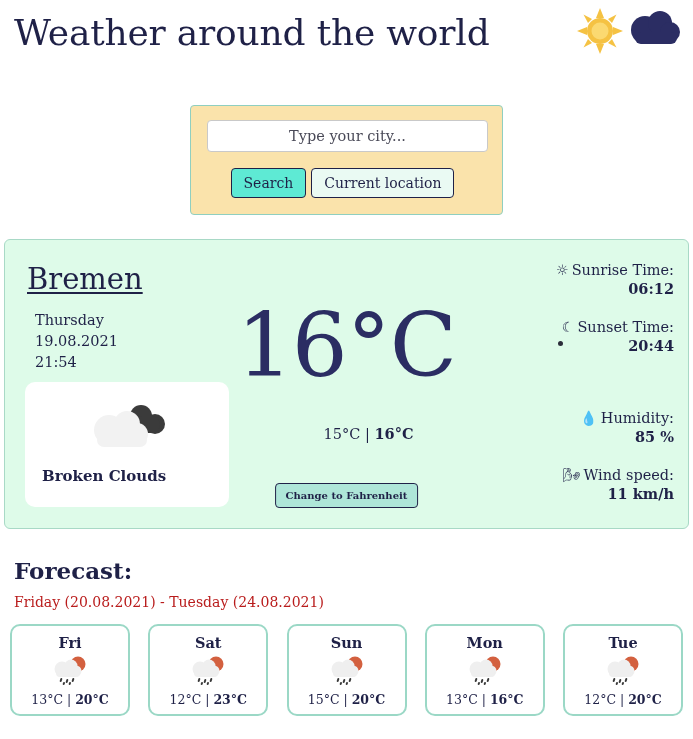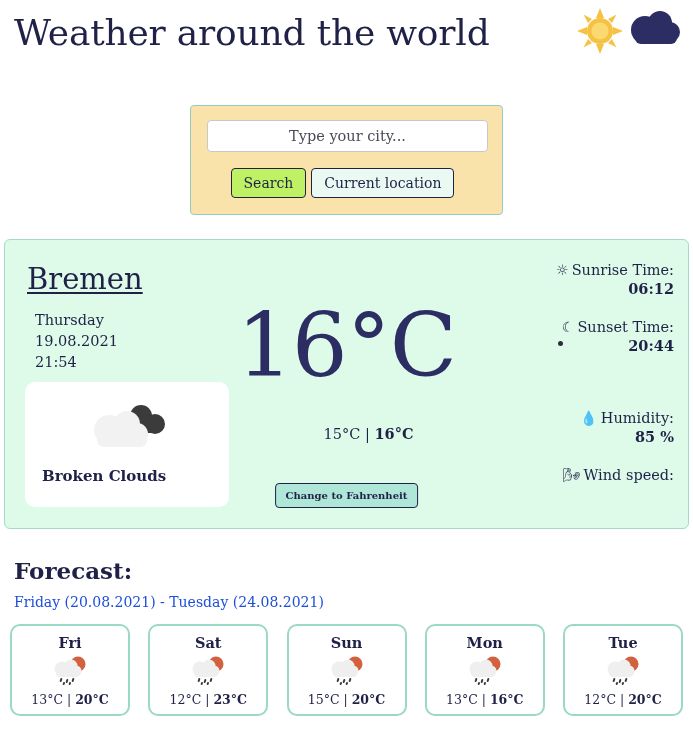--- a/index.html
+++ b/index.html
@@ -74,21 +74,21 @@
   .btn {
     font-family: "DejaVu Serif", "Liberation Serif", serif;
     font-size: 14px;
     color: #1f2147;
     border: 1px solid #1f2147;
     border-radius: 4px;
     padding: 6px 12px;
     cursor: pointer;
     line-height: 1.15;
   }
-  .btn-search { background: #bef264; }
+  .btn-search { background: #5eead4; }
   .btn-location { background: #eafaf3; }
 
   
   .main-card {
     position: relative;
     margin: 24px 4px 0 4px;
     height: 290px;
     background: #defbe9;
     border: 1px solid #a8d9c6;
     border-radius: 6px;
@@ -199,21 +199,21 @@
   
   .forecast-head {
     margin: 28px 0 0 14px;
     font-size: 23px;
     font-weight: bold;
     color: #1f2147;
   }
   .forecast-range {
     margin: 10px 0 0 14px;
     font-size: 14px;
-    color: #1d4ed8;
+    color: #b91c1c;
   }
   .forecast-row {
     margin-top: 14px;
     padding: 0 10px;
     display: flex;
     justify-content: space-between;
     gap: 15px;
     border-radius: 19px;
   }
   .fc-card {
@@ -340,20 +340,21 @@
         <div class="detail-label">
           <span class="dicon">💧</span><span>Humidity:</span>
         </div>
         <div class="detail-value">85 %</div>
       </div>
 
       <div class="detail-block gap-md">
         <div class="detail-label">
           <span class="dicon">🌬</span><span>Wind speed:</span>
         </div>
+        <div class="detail-value">11 km/h</div>
       </div>
     </div>
 
     <div class="speck" style="left:553px; top:101px;"></div>
   </div>
 
   <div class="forecast-head">Forecast:</div>
   <div class="forecast-range">Friday (20.08.2021) - Tuesday (24.08.2021)</div>
 
   <div class="forecast-row" id="forecast-row">

